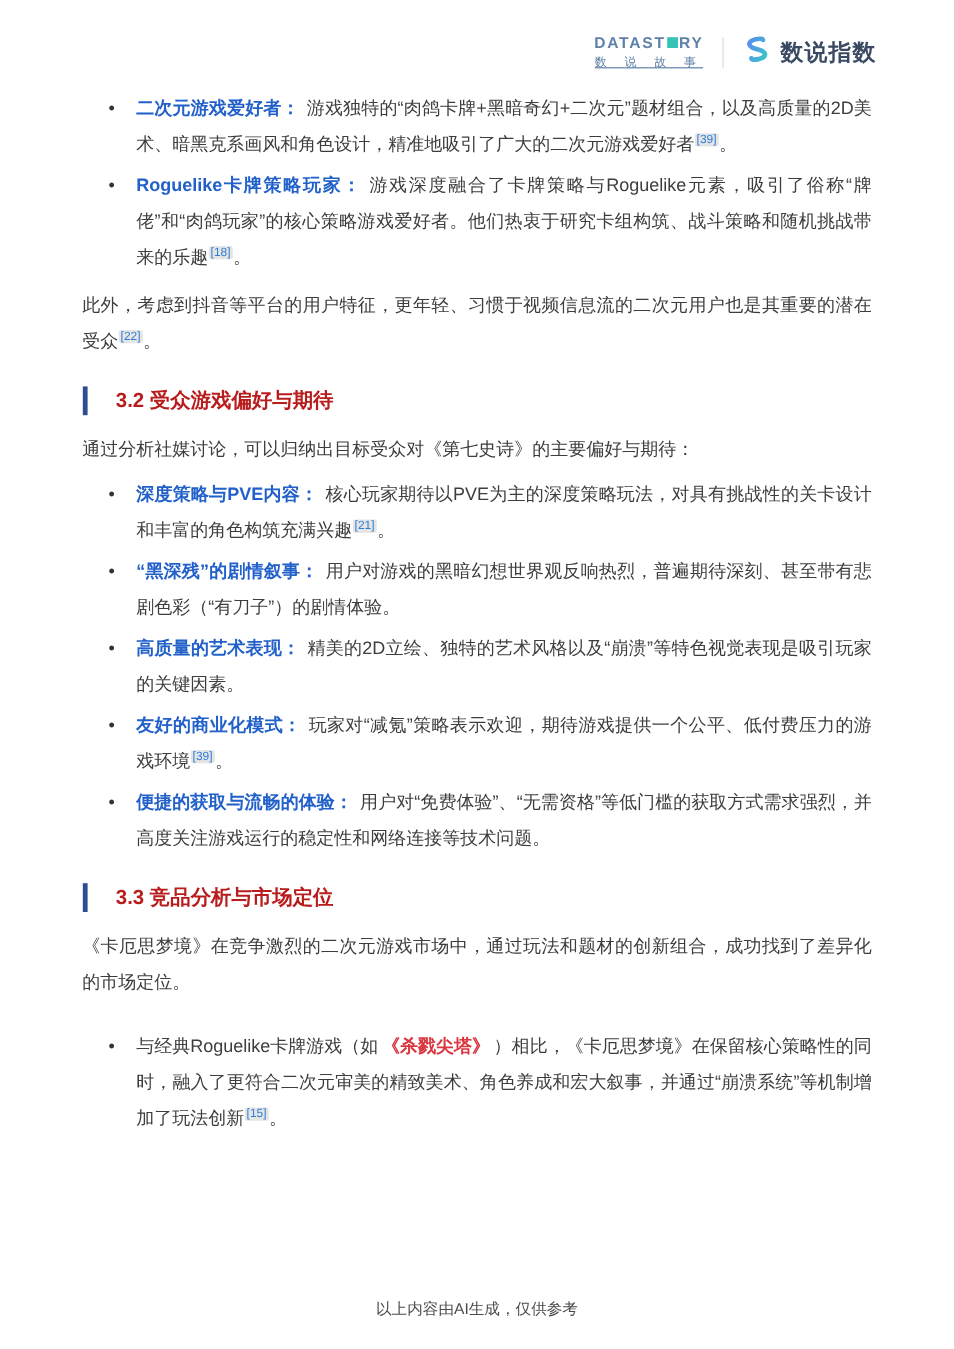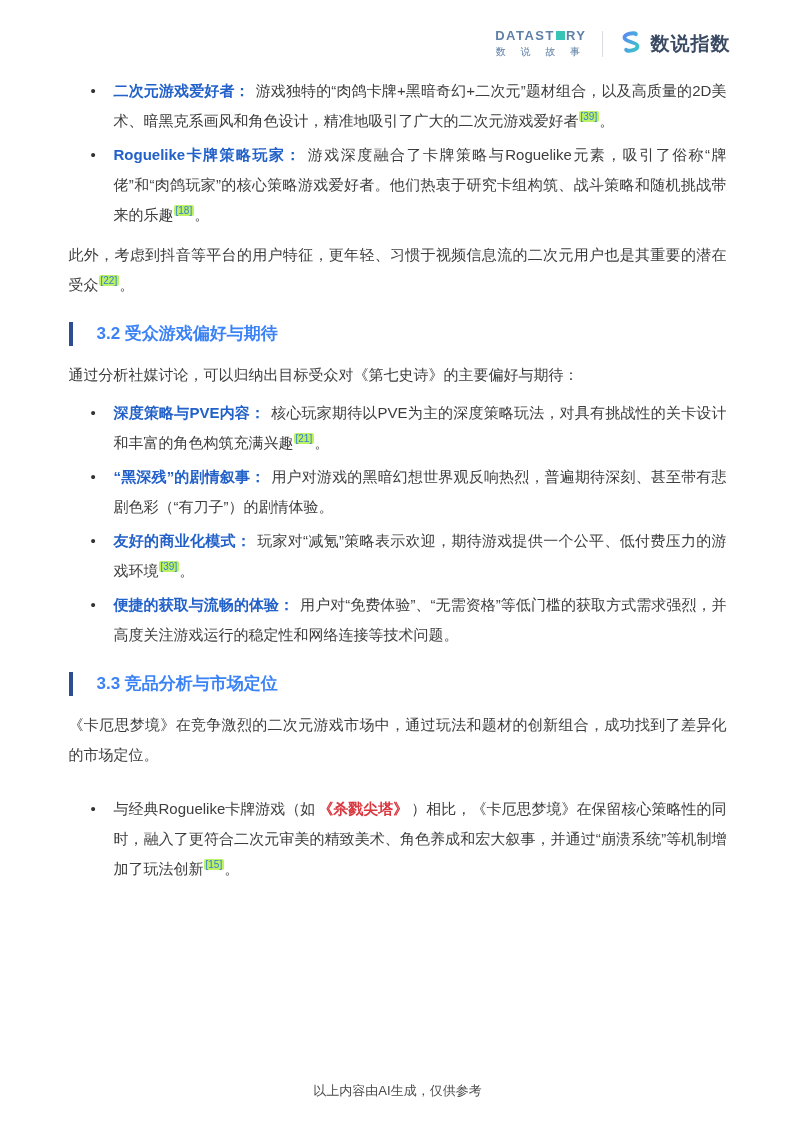--- a/index.html
+++ b/index.html
@@ -41,20 +41,21 @@
     height: 9px;
     background: #35c4b5;
     margin: 0 1px;
   }
   .ds-line2 {
     font-size: 10px;
     color: #5f81a8;
     letter-spacing: 6px;
     margin-top: 2px;
     white-space: nowrap;
+    text-decoration: underline;
   }
   .logo-divider {
     width: 1px;
     height: 26px;
     background: #d8dce1;
   }
   .index-logo {
     display: flex;
     align-items: center;
     gap: 7px;
@@ -112,30 +113,30 @@
   .bold-strong {
     font-weight: bold;
     color: #1f1f1f;
     padding-left: 3px;
   }
   sup.cite {
     font-size: 10px;
     line-height: 10px;
     vertical-align: 6px;
     color: #2f7fd6;
-    background: #bef264;
+    background: #e5e5e5;
     border-radius: 2px;
     padding: 0 2px;
     cursor: pointer;
   }
   h2.section {
     font-size: 17px;
     line-height: 24px;
     font-weight: bold;
-    color: #3b82f6;
+    color: #b91c1c;
     border-left: 4px solid #2d4f92;
     padding-left: 24px;
     margin: 22px 0 14px;
   }
   
   footer {
     position: absolute;
     left: 0;
     right: 0;
     bottom: 24px;
@@ -197,20 +198,23 @@
     <p class="para">通过分析社媒讨论，可以归纳出目标受众对《第七史诗》的主要偏好与期待：</p>
 
     <ul class="bullets" style="margin-top:8px">
       <li>
         <span class="term">深度策略与PVE内容：</span><span>核心玩家期待以PVE为主的深度策略玩法，对具有挑战性的关卡设计和丰富的角色构筑充满兴趣</span><sup class="cite">[21]</sup><span>。</span>
       </li>
       <li>
         <span class="term">“黑深残”的剧情叙事：</span><span>用户对游戏的黑暗幻想世界观反响热烈，普遍期待深刻、甚至带有悲剧色彩（“有刀子”）的剧情体验。</span>
       </li>
       <li>
+        <span class="term">高质量的艺术表现：</span><span>精美的2D立绘、独特的艺术风格以及“崩溃”等特色视觉表现是吸引玩家的关键因素。</span>
+      </li>
+      <li>
         <span class="term">友好的商业化模式：</span><span>玩家对“减氪”策略表示欢迎，期待游戏提供一个公平、低付费压力的游戏环境</span><sup class="cite">[39]</sup><span>。</span>
       </li>
       <li>
         <span class="term">便捷的获取与流畅的体验：</span><span>用户对“免费体验”、“无需资格”等低门槛的获取方式需求强烈，并高度关注游戏运行的稳定性和网络连接等技术问题。</span>
       </li>
     </ul>
 
     <h2 class="section">3.3 竞品分析与市场定位</h2>
 
     <p class="para">《卡厄思梦境》在竞争激烈的二次元游戏市场中，通过玩法和题材的创新组合，成功找到了差异化的市场定位。</p>

